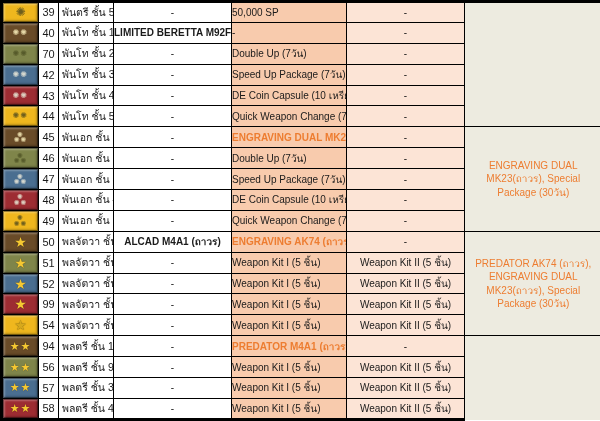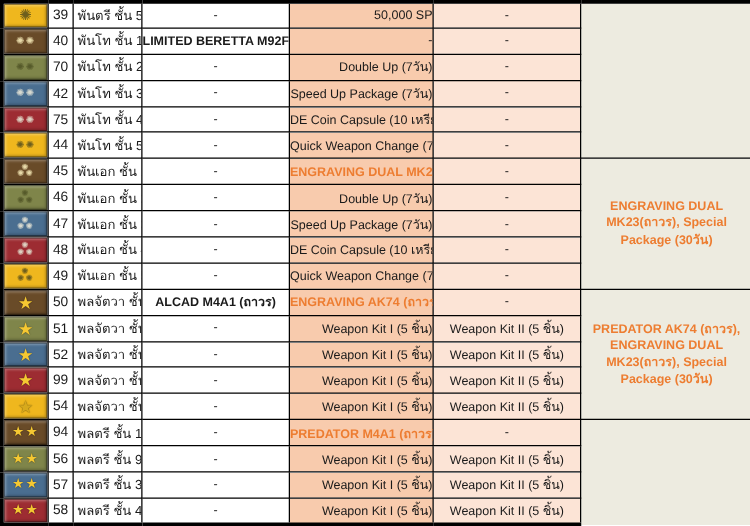--- a/index.html
+++ b/index.html
@@ -32,26 +32,26 @@
   }
   .bl1{font-size:12px;}
   .bl2{font-size:8px;letter-spacing:1px;}
   .bl3{font-size:7px;line-height:5.5px;letter-spacing:1px;}
   .bs1{font-size:14px;text-shadow:0 0 1px rgba(0,0,0,.65);}
   .bs2{font-size:11px;letter-spacing:1px;text-shadow:0 0 1px rgba(0,0,0,.65);}
   .c-num{font-weight:normal;font-size:11px;text-align:center;background:#ffffff;}
   .c-rank{font-size:10.5px;text-align:left;padding-left:3px;background:#ffffff;margin-left:36px;}
   .c-weapon{font-size:10px;text-align:center;background:#ffffff;}
   .c-weapon.bold{font-weight:bold;font-size:10px;}
-  .c-r1{font-size:10px;text-align:right;background:var(--r1bg,#f8cbad);}
+  .c-r1{font-size:10px;text-align:left;background:var(--r1bg,#f8cbad);}
   .c-r2{font-size:10px;text-align:center;background:var(--r2bg,#fce4d6);}
   .orange{color:var(--orange,#ed7d31);font-weight:bold;}
   .c-note{
     background:var(--notebg,#edebe0);color:var(--orange,#ed7d31);
-    font-weight:bold;font-size:10px;text-align:center;
+    font-weight:normal;font-size:10px;text-align:center;
     white-space:normal;line-height:1.35;padding:0 5px;
     border-right:none;
   }
 </style>
 </head>
 <body>
 
 <div>
   <table>
     <colgroup>
@@ -112,21 +112,21 @@
     <td class="c-weapon">-</td>
     <td class="c-r1">Speed Up Package (7วัน)</td>
     <td class="c-r2">-</td>
   </tr>
         <tr>
     <td class="c-icon bl">
       <div class="badge" style="background: rgb(157, 44, 50); color: rgb(221, 208, 192);">
               <span class="bl2">✺✺</span>
             </div>
     </td>
-    <td class="c-num">75</td>
+    <td class="c-num">43</td>
     <td class="c-rank">พันโท ชั้น 4</td>
     <td class="c-weapon">-</td>
     <td class="c-r1">DE Coin Capsule (10 เหรียญ)</td>
     <td class="c-r2">-</td>
   </tr>
         <tr>
     <td class="c-icon bl">
       <div class="badge" style="background: rgb(239, 183, 30); color: rgb(109, 94, 29);">
               <span class="bl2">✺✺</span>
             </div>

